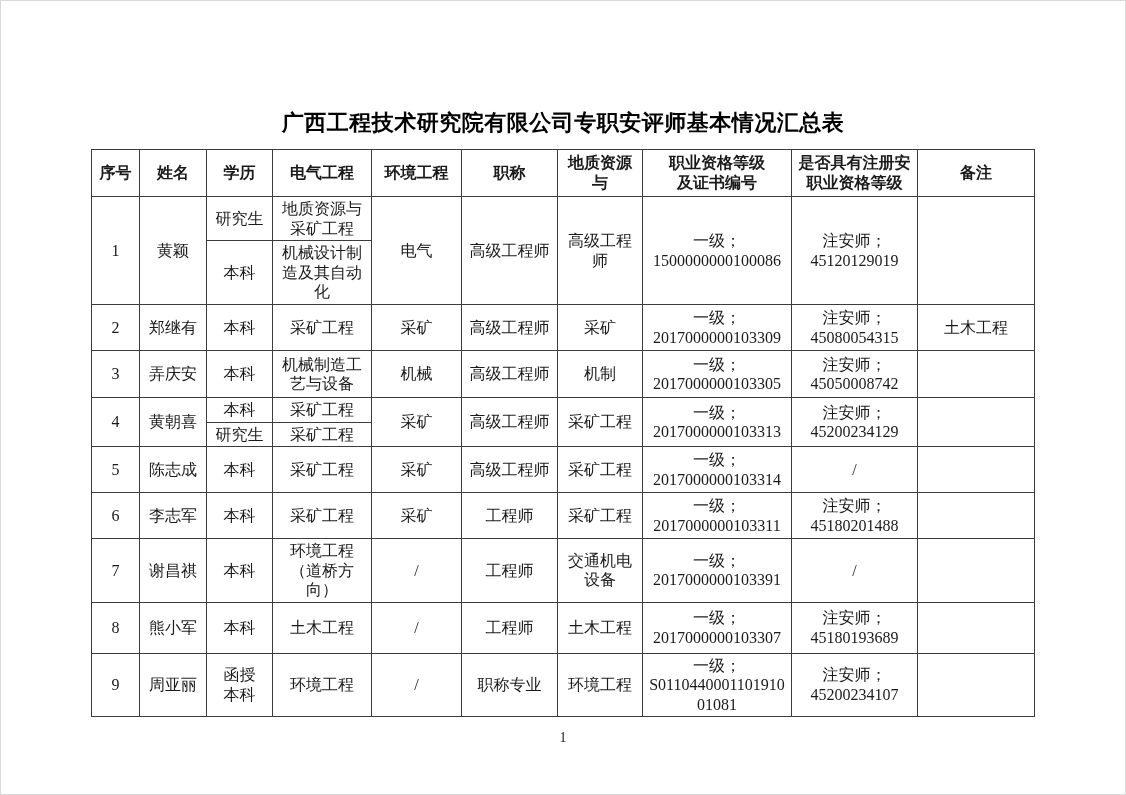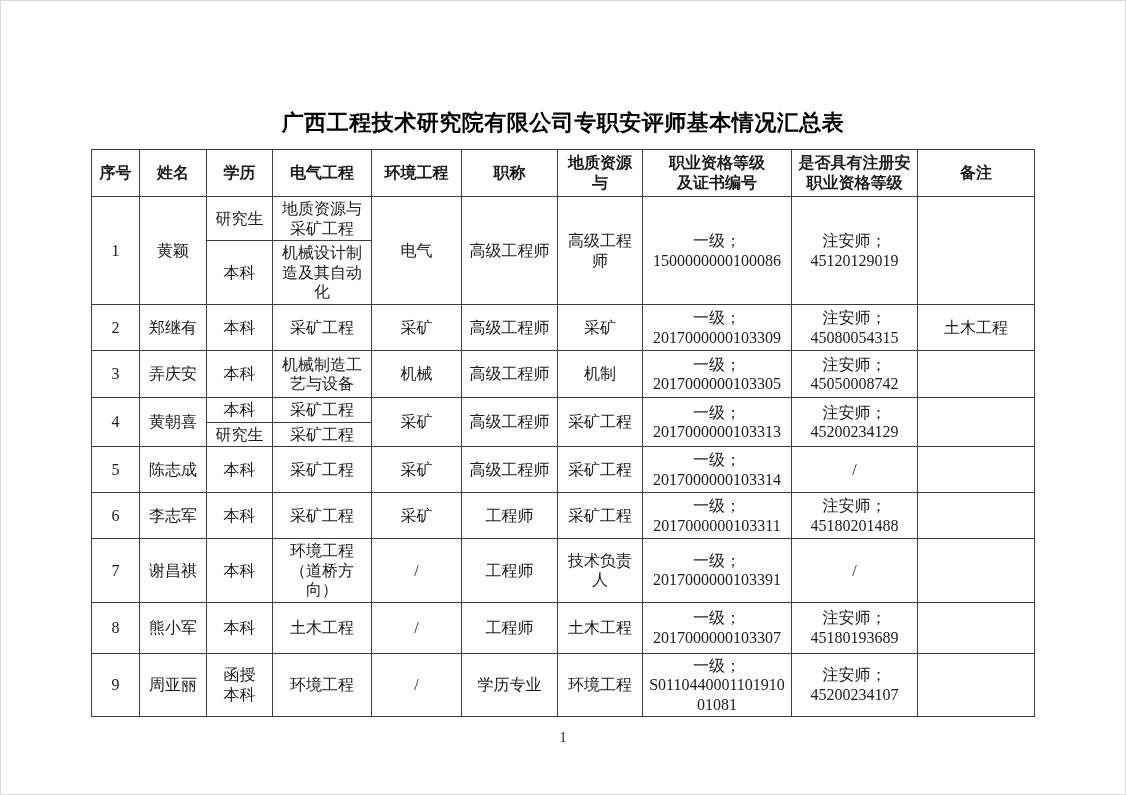--- a/index.html
+++ b/index.html
@@ -197,21 +197,21 @@
         <td></td>
       </tr>
 
       <tr class="h56">
         <td>7</td>
         <td>谢昌祺</td>
         <td>本科</td>
         <td>环境工程（道桥方向）</td>
         <td>/</td>
         <td>工程师</td>
-        <td>技术负责人</td>
+        <td>交通机电设备</td>
         <td class="qual">一级；
 2017000000103391</td>
         <td>/</td>
         <td></td>
       </tr>
 
       <tr class="h51">
         <td>8</td>
         <td>熊小军</td>
         <td>本科</td>
@@ -226,21 +226,21 @@
         <td></td>
       </tr>
 
       <tr class="h62">
         <td>9</td>
         <td>周亚丽</td>
         <td>函授
 本科</td>
         <td>环境工程</td>
         <td>/</td>
-        <td>学历专业</td>
+        <td>职称专业</td>
         <td>环境工程</td>
         <td class="qual">一级；
 S011044000110191001081</td>
         <td>注安师；
 45200234107</td>
         <td></td>
       </tr>
     </tbody>
   </table>
 

